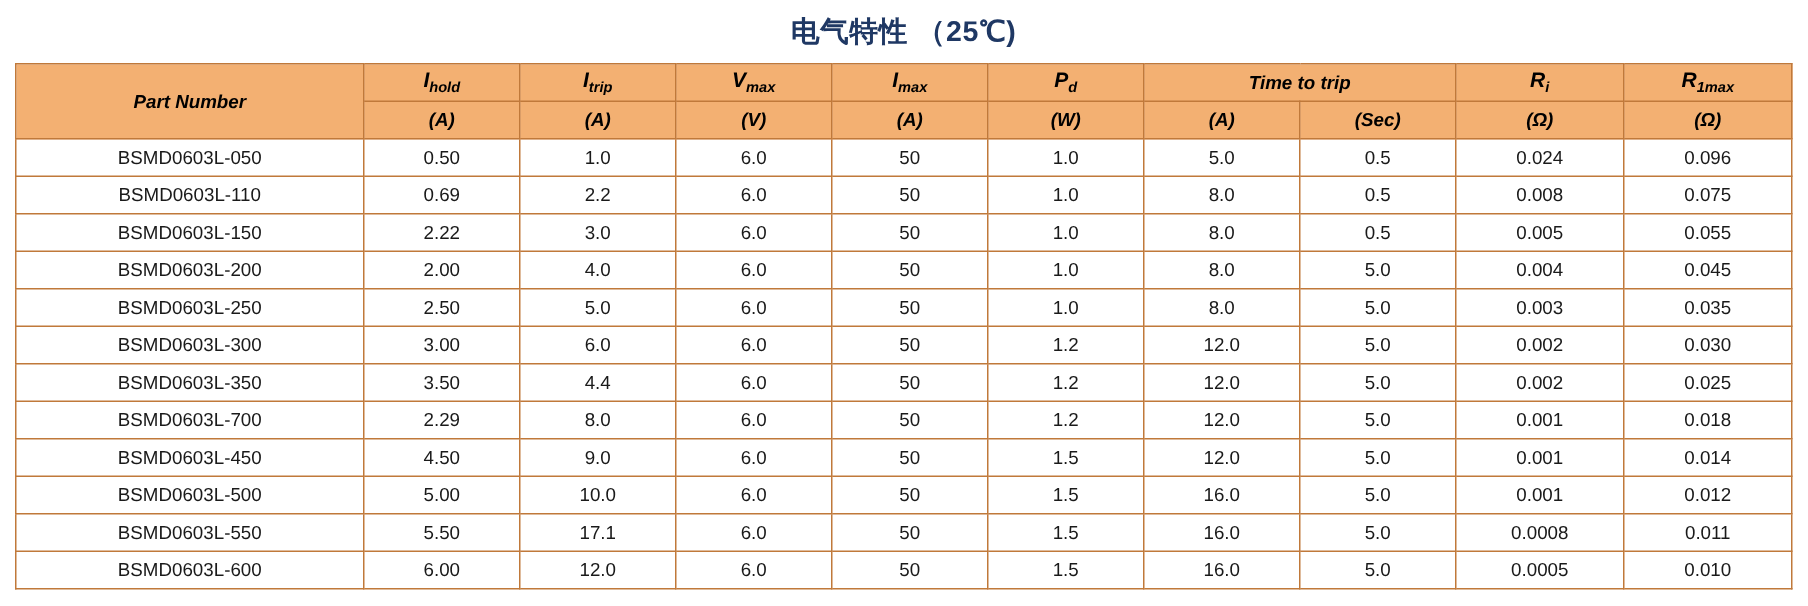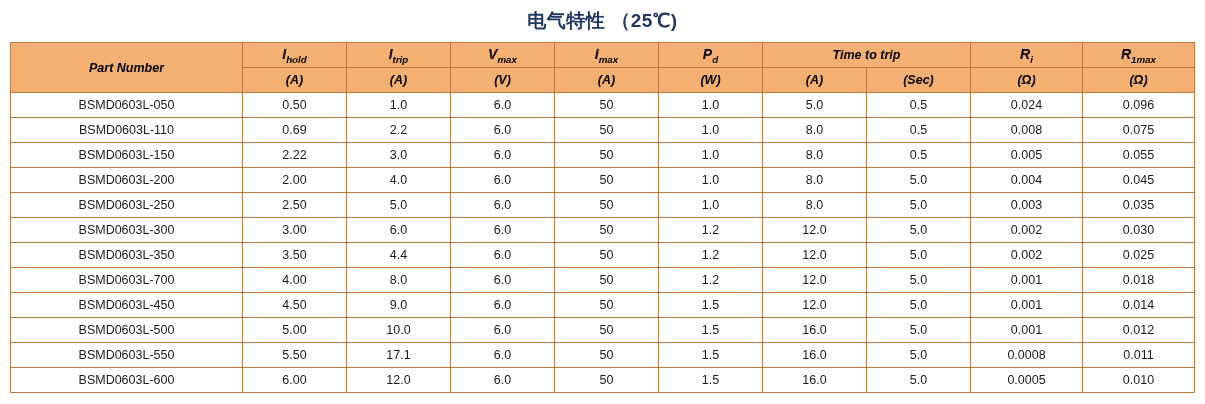--- a/index.html
+++ b/index.html
@@ -207,21 +207,21 @@
           <td>6.0</td>
           <td>50</td>
           <td>1.2</td>
           <td>12.0</td>
           <td>5.0</td>
           <td>0.002</td>
           <td>0.025</td>
         </tr>
         <tr>
           <td class="part">BSMD0603L-700</td>
-          <td>4.00</td>
+          <td>2.29</td>
           <td>8.0</td>
           <td>6.0</td>
           <td>50</td>
           <td>1.2</td>
           <td>12.0</td>
           <td>5.0</td>
           <td>0.001</td>
           <td>0.018</td>
         </tr>
         <tr>

